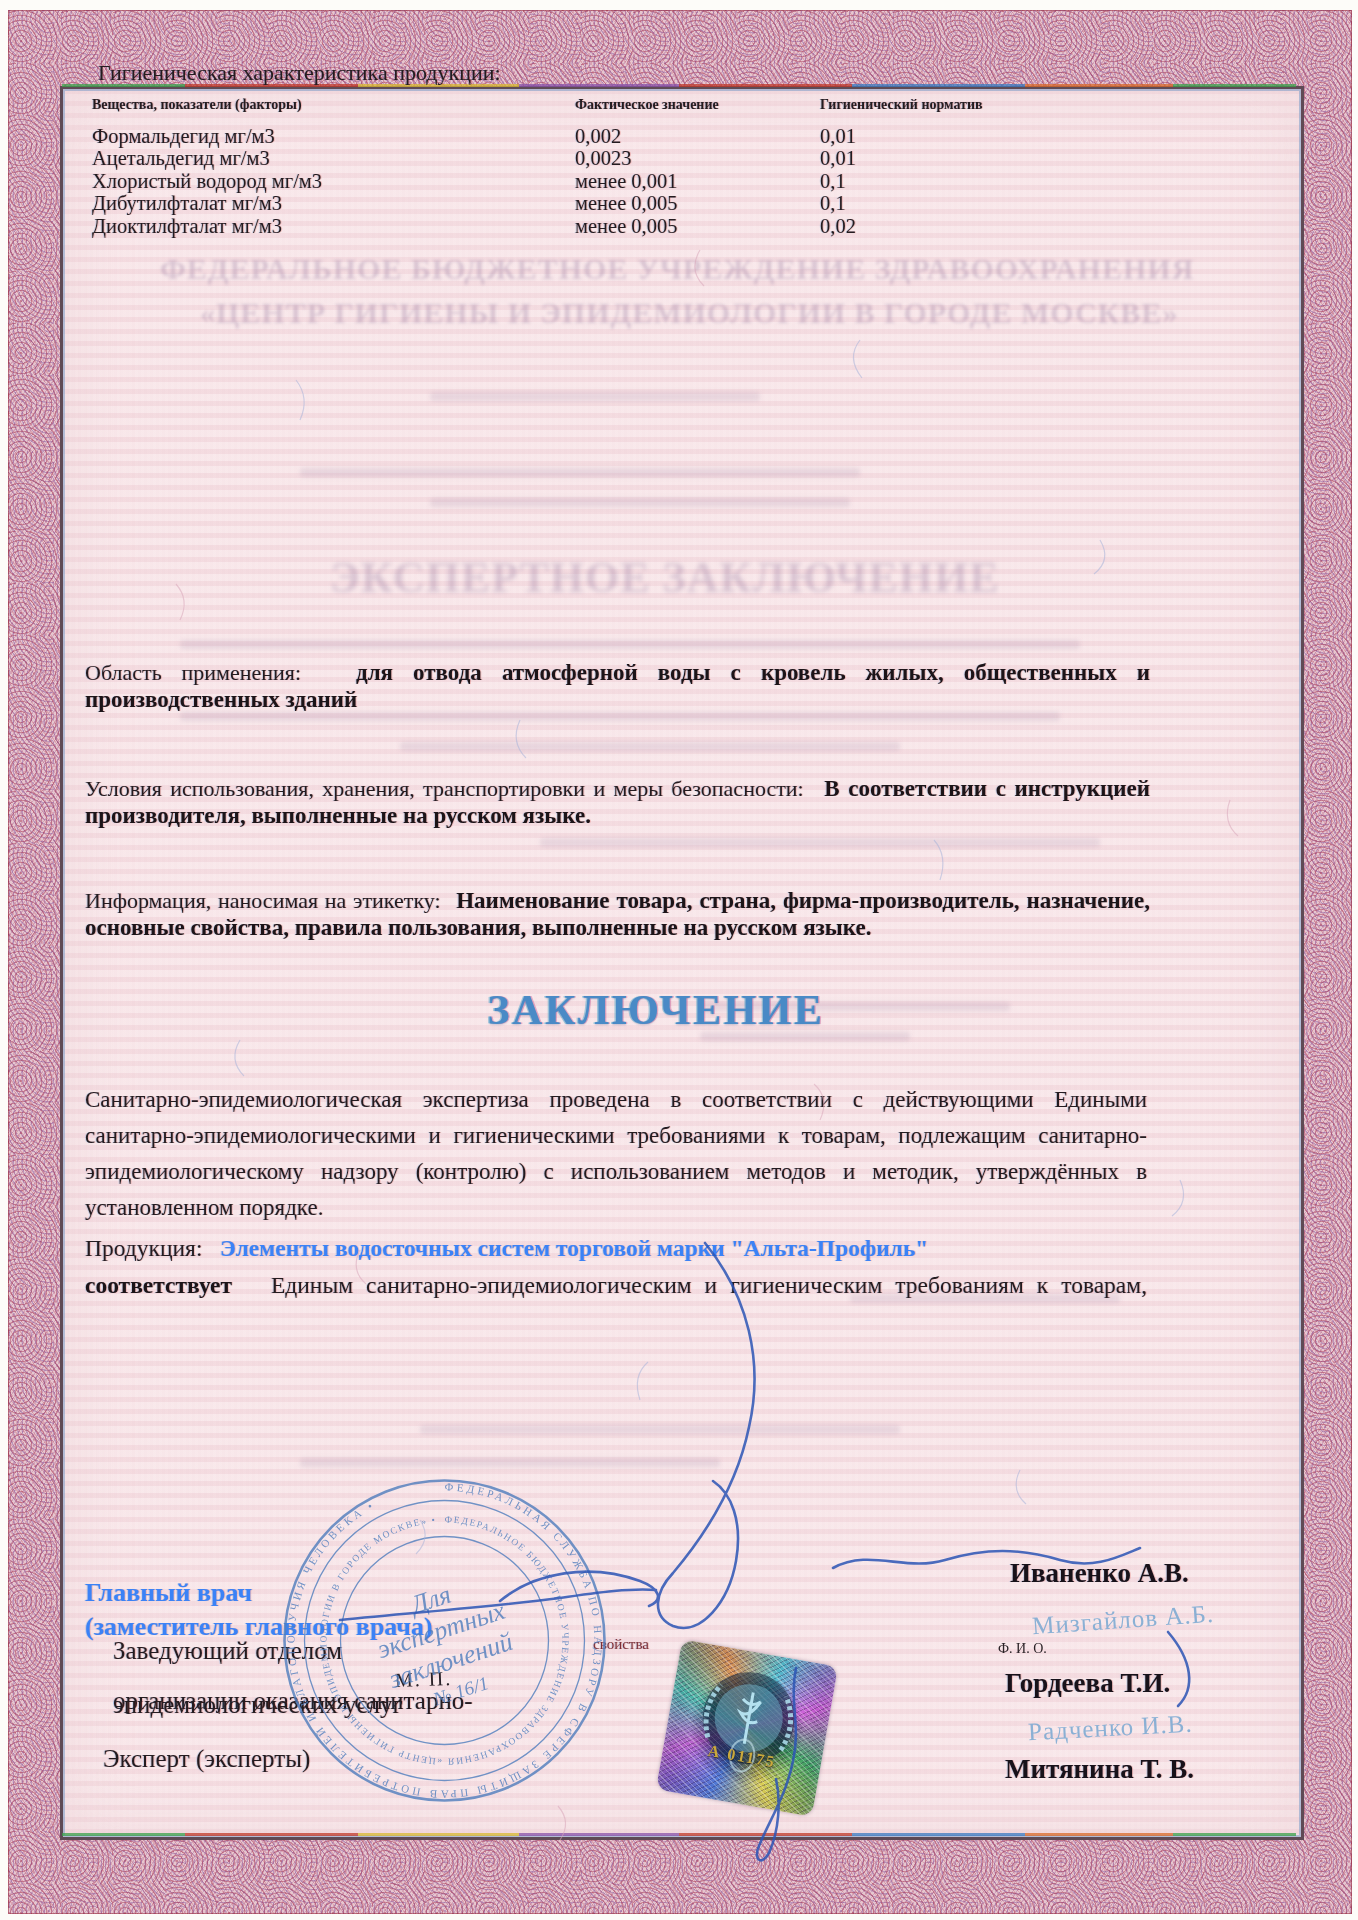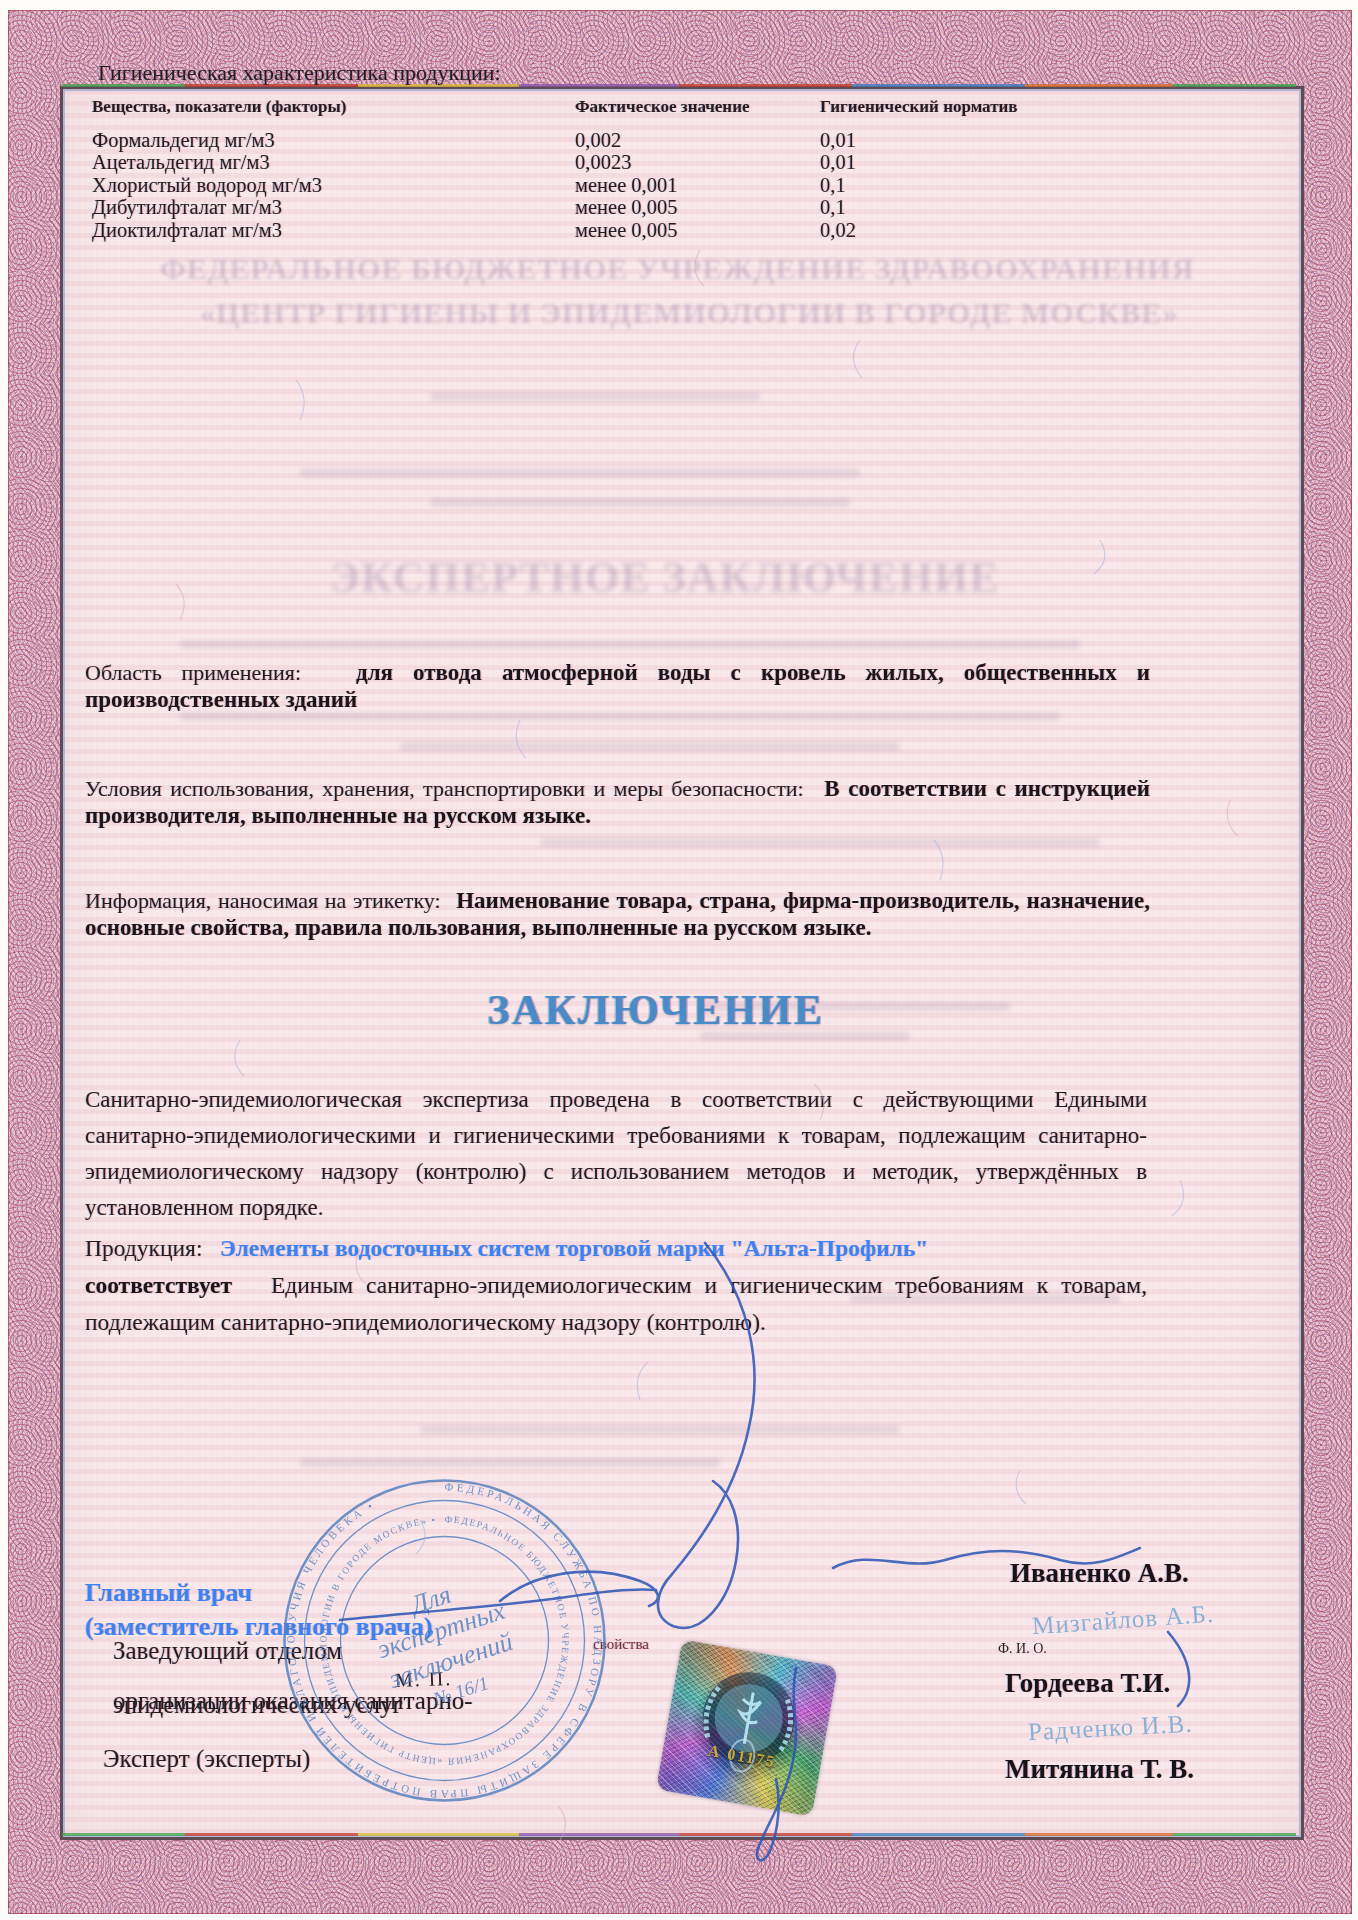--- a/index.html
+++ b/index.html
@@ -31,21 +31,21 @@
   .body-t{color:#241c20;}
   .lbl{font-size:22px;}
   .val{font-weight:bold;font-size:23px;color:#1c1418;}
   .just{text-align:justify;}
   
   .thead,.trow{display:flex;}
   .tcell{color:#241c20;}
   .c0{width:483px;}
   .c1{width:245px;}
   .c2{flex:1;}
-  .thead .tcell{font-weight:bold;font-size:17px;}
+  .thead .tcell{font-weight:bold;font-size:14px;}
   .trow .tcell{font-size:20.5px;line-height:22.4px;}
   
   .ghost{color:rgba(145,115,155,.30);font-weight:bold;filter:blur(1.4px);letter-spacing:1px;white-space:nowrap;}
   .gbar{position:absolute;height:9px;background:rgba(152,124,158,.17);filter:blur(2.2px);border-radius:4px;}
   
   .concl{font-weight:bold;font-size:42px;letter-spacing:2.5px;color:#4a8ac6;
     text-shadow:1.3px 0 0 rgba(198,62,132,.35), -1.3px 0 0 rgba(60,165,205,.45), 0 1px 2px rgba(40,60,120,.25);}
   
   .title-red{font-weight:bold;font-size:26px;color:#3b82f6;}
   .title-blk{font-size:25px;color:#241c20;}
@@ -157,21 +157,20 @@
     <div class="ca" style="white-space:nowrap;">
       <span class="body-t">Продукция:</span>
       <span>&nbsp;</span>
       <span style="font-weight:bold;color:#3b82f6;margin-top:40px;">Элементы водосточных систем торговой марки "Альта-Профиль"</span>
     </div>
     <div class="ca" style="text-align:justify;text-align-last:justify;">
       <span style="font-weight:bold;color:#1c1418;">соответствует</span>
       <span>&nbsp;</span>
       <span class="body-t">Единым санитарно-эпидемиологическим и гигиеническим требованиям к товарам,</span>
     </div>
-    <div class="ca body-t">подлежащим санитарно-эпидемиологическому надзору (контролю).</div>
   </div>
 
   <div class="abs title-red ca" style="left:85px;top:1578px;">Главный врач</div>
   <div class="abs title-red ca" style="left:85px;top:1612px;">(заместитель главного врача)</div>
   <div class="abs title-blk ca" style="left:113px;top:1637px;">Заведующий отделом</div>
   <div class="abs title-blk ca" style="left:113px;top:1664px;margin-top:23px;">организации оказания санитарно-</div>
   <div class="abs title-blk ca" style="left:113px;top:1691px;">эпидемиологических услуг</div>
   <div class="abs title-blk ca" style="left:103px;top:1745px;">Эксперт (эксперты)</div>
 
   <div class="abs small-cap ca" style="left:593px;top:1636px;">свойства</div>

